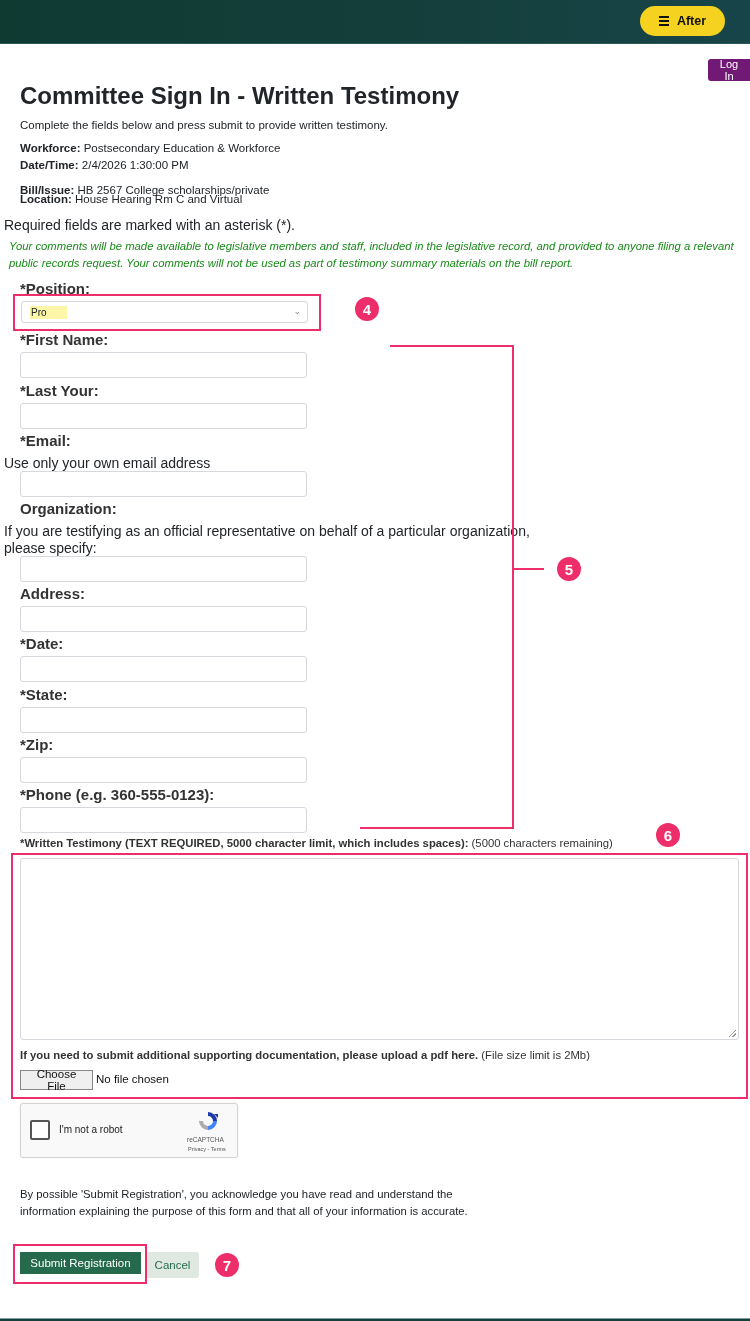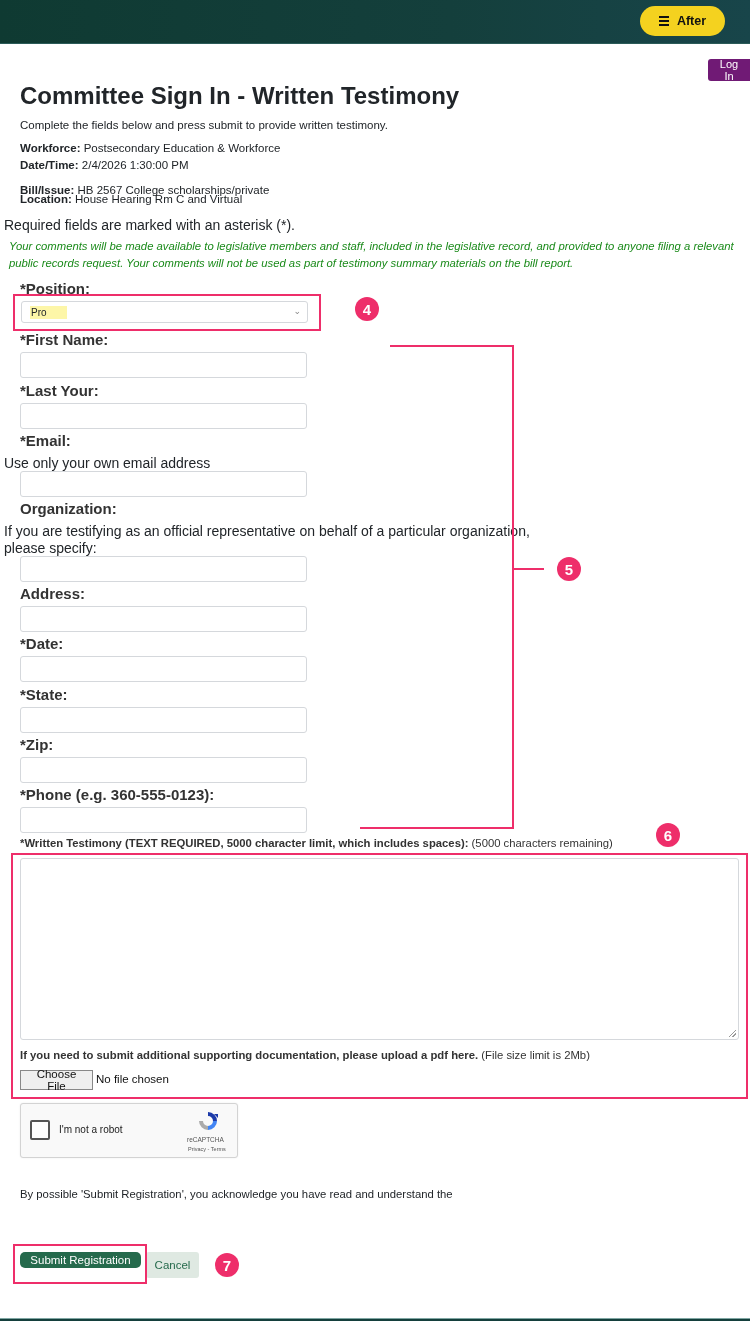--- a/index.html
+++ b/index.html
@@ -83,22 +83,22 @@
     border: 1px solid #d3d3d3; border-radius: 3px; background: #f9f9f9;
     box-shadow: 0 0 2px rgba(0,0,0,0.08);
   }
   .captcha .cb { position: absolute; left: 9px; top: 16px; width: 20px; height: 20px; border: 2px solid #555; border-radius: 2px; background: #fff; }
   .captcha .txt { position: absolute; left: 38px; top: 20px; font-size: 10px; color: #222; }
   .captcha .logo-c { position: absolute; left: 176px; top: 6px; width: 22px; height: 22px; }
   .captcha .brand { position: absolute; left: 166px; top: 32px; font-size: 6.5px; color: #555; }
   .captcha .links { position: absolute; left: 167px; top: 42px; font-size: 5.5px; color: #555; }
   .ack { position: absolute; left: 20px; top: 1186px; font-size: 11.3px; line-height: 17px; color: #212529; }
   .submit-btn {
-    position: absolute; left: 20px; top: 1252px; width: 121px; height: 16px;
-    background: #256a4c; color: #fff; border: none; border-radius: 5px;
+    position: absolute; left: 20px; top: 1252px; width: 121px; height: 22px;
+    background: #256a4c; color: #fff; border: none; border-radius: 0;
     font-size: 11.5px; display: flex; align-items: center; justify-content: center;
   }
   .cancel-btn {
     position: absolute; left: 146px; top: 1252px; width: 53px; height: 26px;
     background: #dfe9e2; color: #256a4c; border: none; border-radius: 3px;
     font-size: 11.5px; display: flex; align-items: center; justify-content: center;
   }
   .footer-bar { position: absolute; left: 0; top: 1318px; width: 750px; height: 3px; background: #143f3c; border-top: 1px solid #7fa6a3; }
 </style>
 </head>
@@ -194,20 +194,21 @@
     <path d="M20 11 A9 9 0 0 1 11 20 L11 16 A5 5 0 0 0 16 11 Z" fill="#4285f4"></path>
     <path d="M11 20 A9 9 0 0 1 2 11 L6 11 A5 5 0 0 0 11 16 Z" fill="#ababab"></path>
     <path d="M17 4 L21 4 L21 8 Z" fill="#1c3aa9"></path>
   </svg>
   <div class="brand">reCAPTCHA</div>
   <div class="links">Privacy - Terms</div>
 </div>
 
 <div class="ack">
   <div>By possible 'Submit Registration', you acknowledge you have read and understand the</div>
+  <div>information explaining the purpose of this form and that all of your information is accurate.</div>
 </div>
 
 <button class="submit-btn">Submit Registration</button>
 <button class="cancel-btn">Cancel</button>
 <div class="annot-box" style="left:13px;top:1244px;width:134px;height:40px"></div>
 <div class="annot-circle" style="left:215px;top:1253px">7</div>
 
 <div class="footer-bar"></div>
 
 </body></html>

